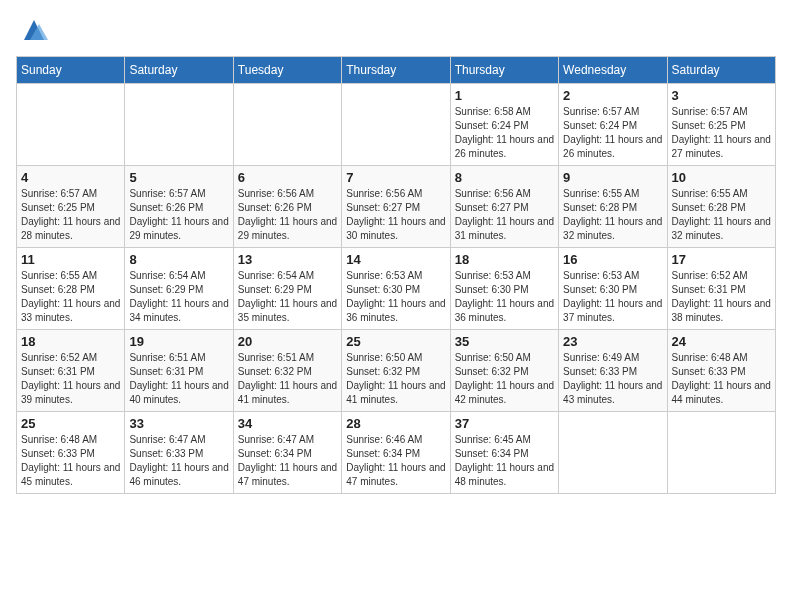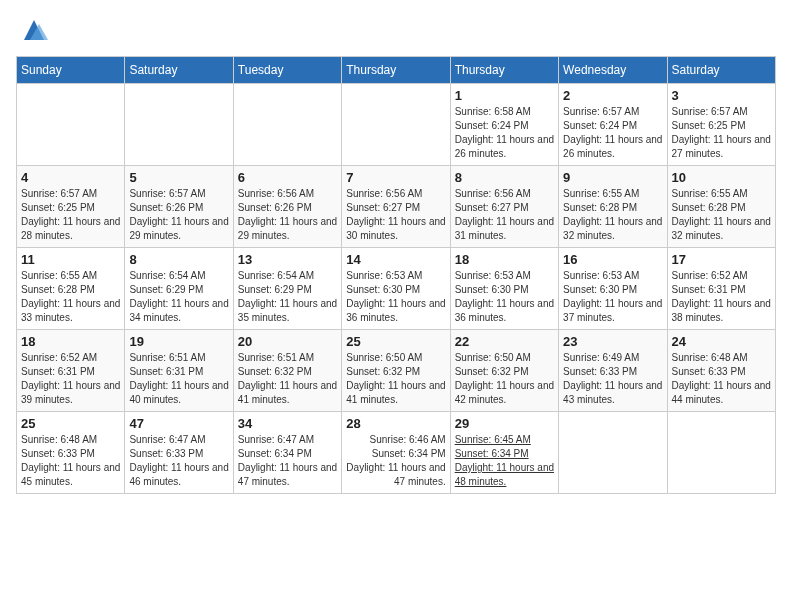--- a/index.html
+++ b/index.html
@@ -257,21 +257,21 @@
 Sunset: 6:32 PM
 Daylight: 11 hours and 41 minutes.</div>
         </td>
         <td>
           <span class="day-number">25</span>
           <div class="day-info" style="white-space: pre-line;">Sunrise: 6:50 AM
 Sunset: 6:32 PM
 Daylight: 11 hours and 41 minutes.</div>
         </td>
         <td>
-          <span class="day-number">22</span>
+          <span class="day-number">35</span>
           <div class="day-info" style="white-space: pre-line;">Sunrise: 6:50 AM
 Sunset: 6:32 PM
 Daylight: 11 hours and 42 minutes.</div>
         </td>
         <td>
           <span class="day-number">23</span>
           <div class="day-info" style="white-space: pre-line;">Sunrise: 6:49 AM
 Sunset: 6:33 PM
 Daylight: 11 hours and 43 minutes.</div>
         </td>
@@ -283,40 +283,40 @@
         </td>
       </tr>
       <tr>
         <td>
           <span class="day-number">25</span>
           <div class="day-info" style="white-space: pre-line;">Sunrise: 6:48 AM
 Sunset: 6:33 PM
 Daylight: 11 hours and 45 minutes.</div>
         </td>
         <td>
-          <span class="day-number">47</span>
+          <span class="day-number">33</span>
           <div class="day-info" style="white-space: pre-line;">Sunrise: 6:47 AM
 Sunset: 6:33 PM
 Daylight: 11 hours and 46 minutes.</div>
         </td>
         <td>
           <span class="day-number">34</span>
           <div class="day-info" style="white-space: pre-line;">Sunrise: 6:47 AM
 Sunset: 6:34 PM
 Daylight: 11 hours and 47 minutes.</div>
         </td>
         <td>
           <span class="day-number">28</span>
-          <div class="day-info" style="white-space: pre-line; text-align: right;">Sunrise: 6:46 AM
+          <div class="day-info" style="white-space: pre-line;">Sunrise: 6:46 AM
 Sunset: 6:34 PM
 Daylight: 11 hours and 47 minutes.</div>
         </td>
         <td>
-          <span class="day-number">29</span>
-          <div class="day-info" style="white-space: pre-line; text-decoration: underline;">Sunrise: 6:45 AM
+          <span class="day-number">37</span>
+          <div class="day-info" style="white-space: pre-line;">Sunrise: 6:45 AM
 Sunset: 6:34 PM
 Daylight: 11 hours and 48 minutes.</div>
         </td>
         <td class="empty-cell"></td>
         <td class="empty-cell"></td>
       </tr>
     </tbody>
 </table>
 
 </body></html>

